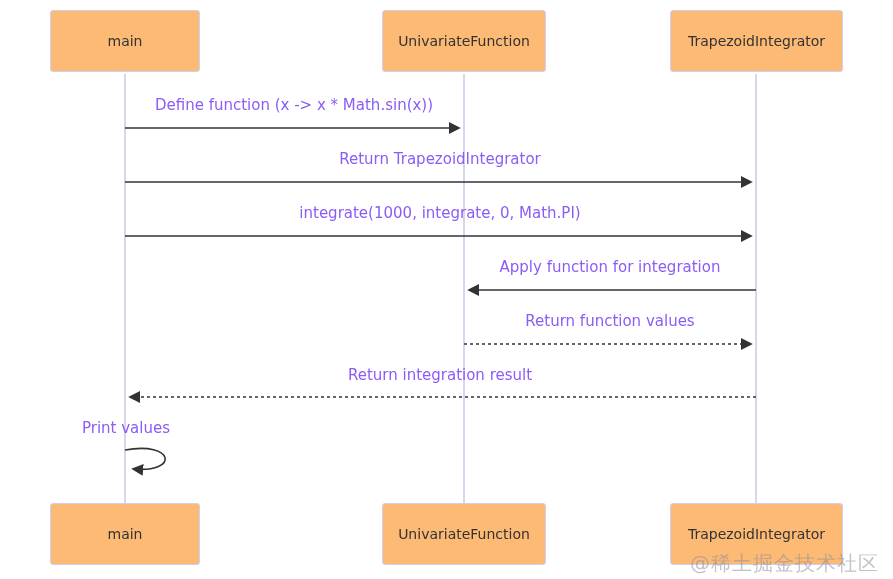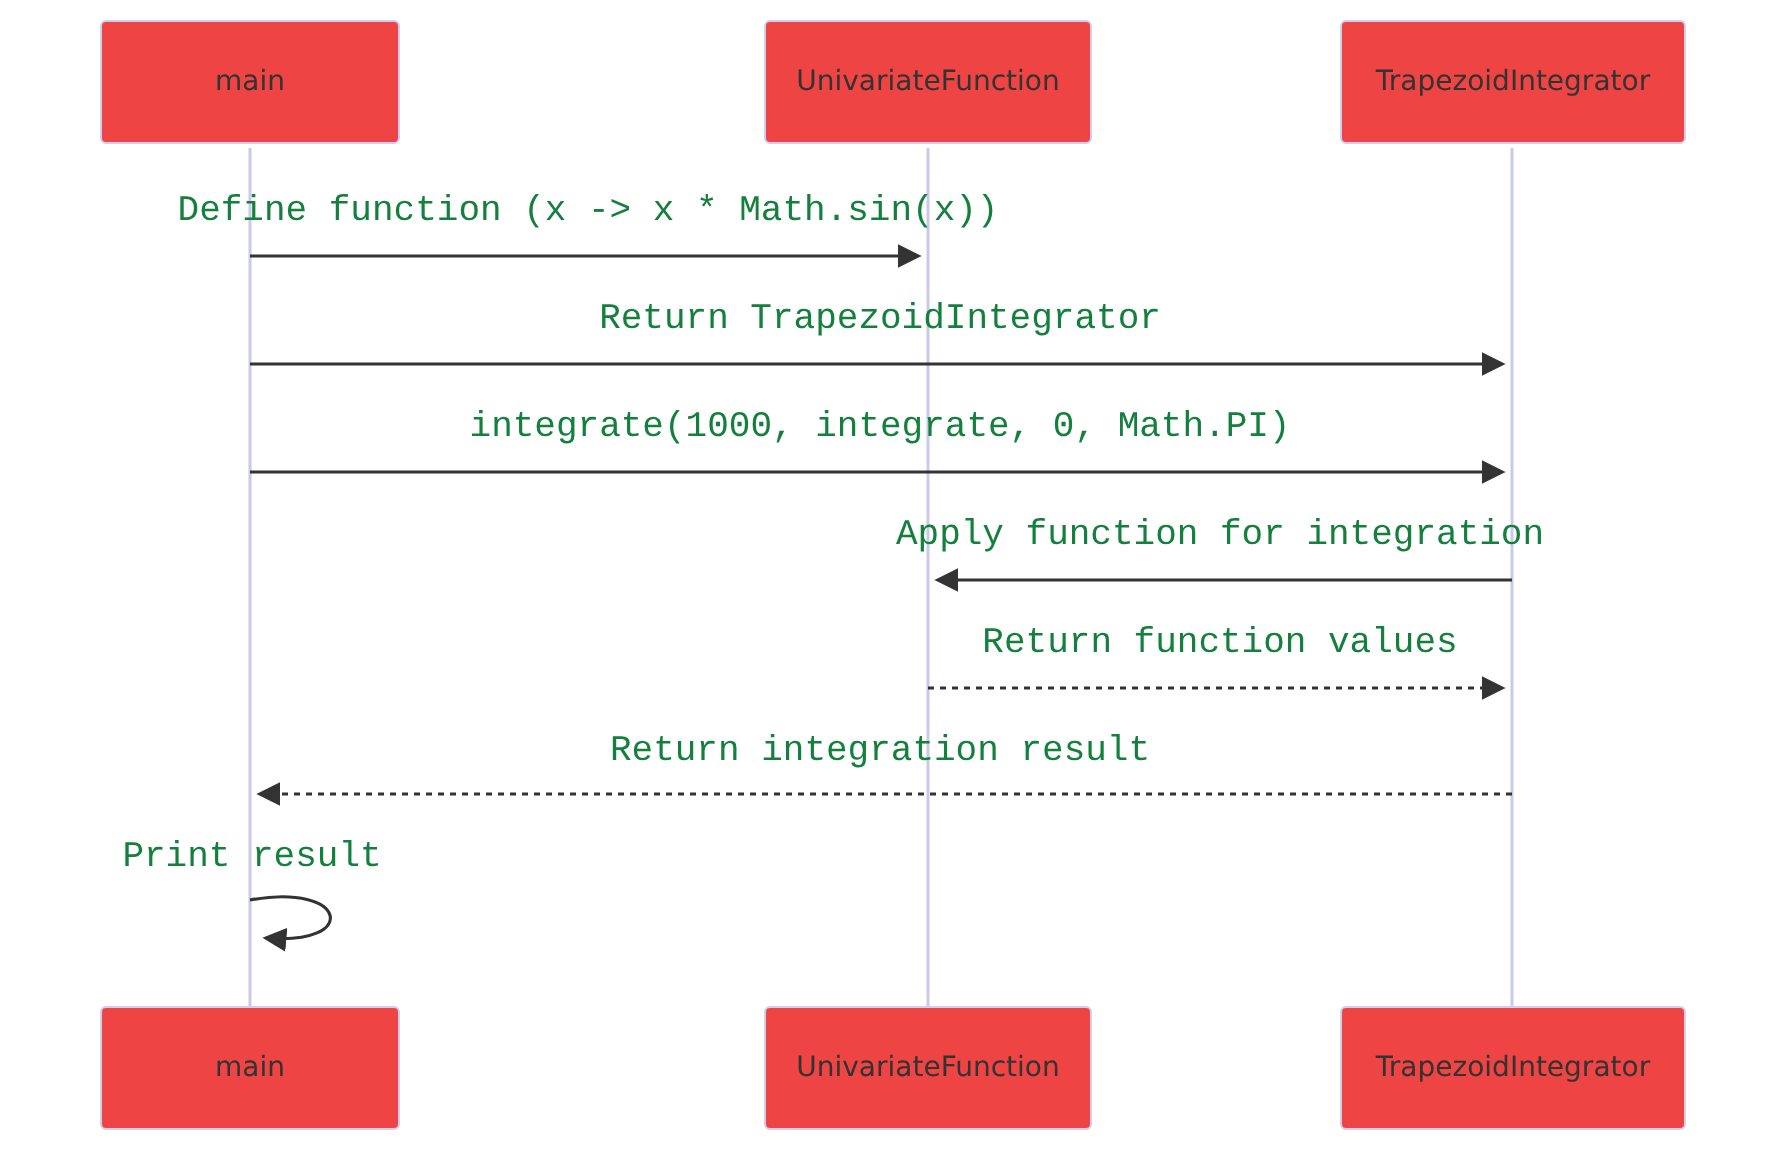--- a/index.html
+++ b/index.html
@@ -19,38 +19,37 @@
   }
   .svg-layer {
     position: absolute;
     left: 0;
     top: 0;
     pointer-events: none;
   }
   .actor {
     position: absolute;
     height: 62px;
-    background: #ef4444;
+    background: #fdba74;
     border: 1px solid #CFCFF2;
     border-radius: 3px;
     display: flex;
     align-items: center;
     justify-content: center;
     font-size: 14px;
     color: #333333;
     box-sizing: border-box;
   }
   .msg {
     position: absolute;
     transform: translateX(-50%);
     white-space: nowrap;
-    font-size: 18px;
-    color: #15803d;
+    font-size: 15px;
+    color: #8b5cf6;
     text-align: center;
-    font-family: Liberation Mono, monospace;
   }
   .watermark {
     position: absolute;
     right: 14px;
     bottom: 2px;
     font-size: 20px;
     color: rgba(143, 143, 155, 0.55);
     letter-spacing: 1px;
     white-space: nowrap;
   }
@@ -100,16 +99,17 @@
   <div class="actor" style="left:670px; top:503px; width:173px;">
     <span>TrapezoidIntegrator</span>
   </div>
 
   <div class="msg" style="left:294px; top:96px;">Define function (x -&gt; x * Math.sin(x))</div>
   <div class="msg" style="left:440px; top:150px;">Return TrapezoidIntegrator</div>
   <div class="msg" style="left:440px; top:204px;">integrate(1000, integrate, 0, Math.PI)</div>
   <div class="msg" style="left:610px; top:258px;">Apply function for integration</div>
   <div class="msg" style="left:610px; top:312px;">Return function values</div>
   <div class="msg" style="left:440px; top:366px;text-align:right;">Return integration result</div>
-  <div class="msg" style="left:126px; top:419px;">Print result</div>
+  <div class="msg" style="left:126px; top:419px;">Print values</div>
 
+  <div class="watermark">@稀土掘金技术社区</div>
 
 </div>
 
 </body></html>

